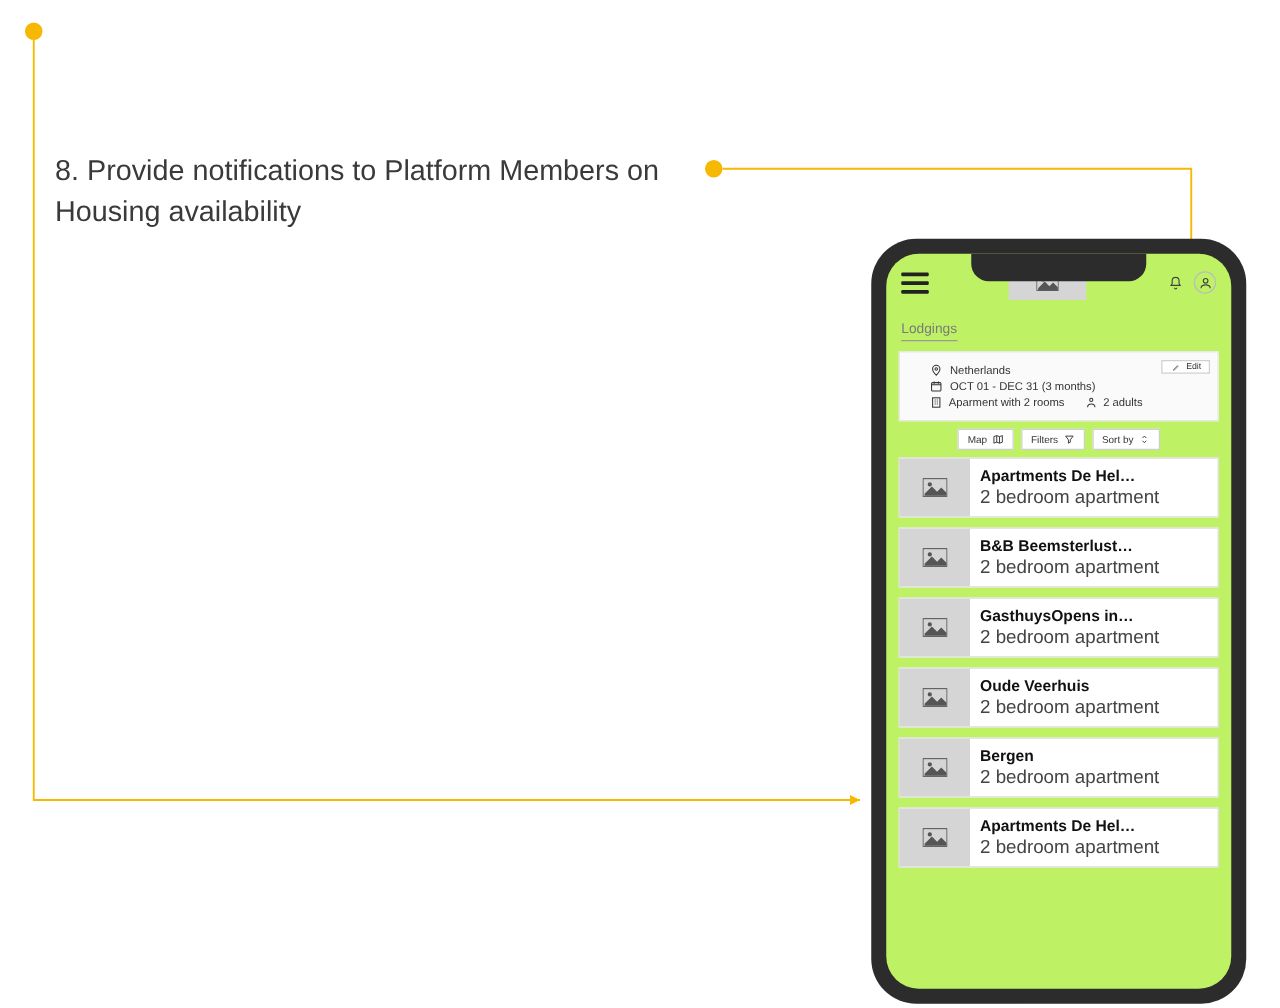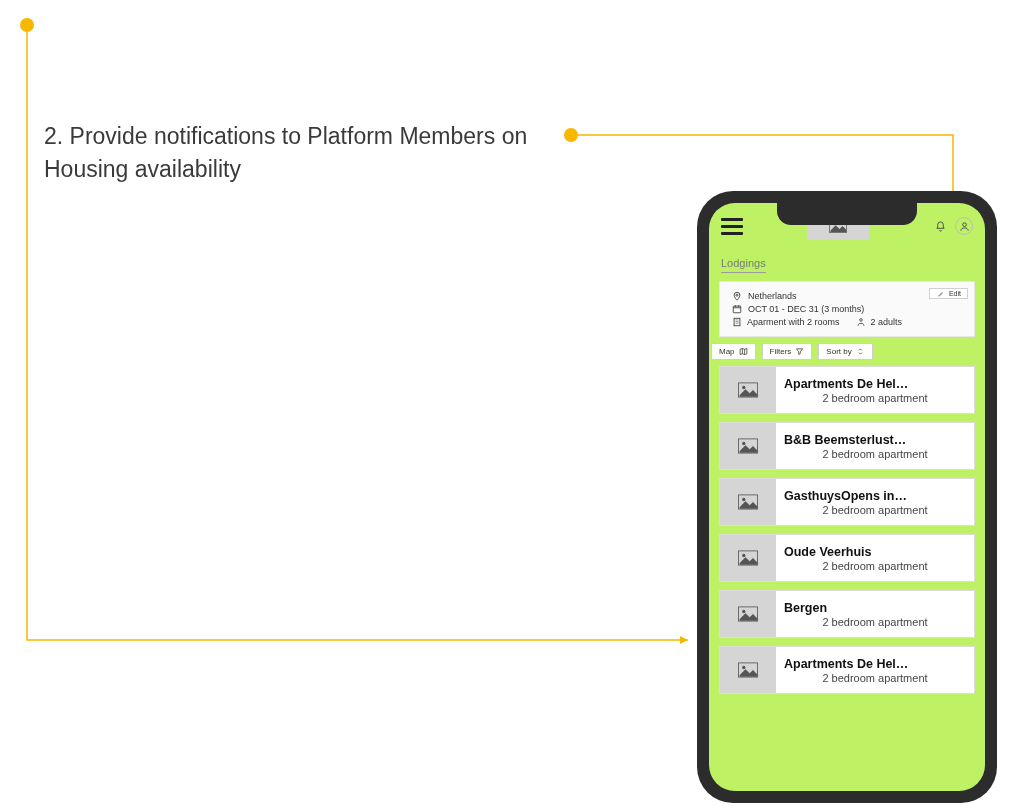--- a/index.html
+++ b/index.html
@@ -28,54 +28,54 @@
   .top-right { display:flex; align-items:center; gap:8px; }
   .bell { width:14px; height:14px; display:flex; align-items:center; justify-content:center; }
   .userchip { width:18px; height:18px; border-radius:50%; border:1px solid #bdbdbd; display:flex; align-items:center; justify-content:center; }
   .userchip svg, .bell svg { width:11px; height:11px; stroke:#444; }
 
   .tabs { padding:0 12px; margin-top:4px; }
   .tab { display:inline-block; font-size:11px; color:#7a7a7a; padding-bottom:3px; border-bottom:1.5px solid #9a9a9a; }
 
   
   .summary { margin:8px 10px 6px; border:1px solid #e6e6e6; background:#fafafa; padding:6px 8px; font-size:9px; color:#333; position:relative; }
-  .summary .row { display:flex; align-items:center; gap:6px; margin:3px 4px; }
+  .summary .row { display:flex; align-items:center; gap:6px; margin:3px 16px; }
   .summary .row.double { gap:16px; }
   .summary svg { width:10px; height:10px; stroke:#333; fill:none; flex:0 0 10px; }
   .editbtn { position:absolute; right:6px; top:6px; border:1px solid #d0d0d0; background:#fff; font-size:7px; padding:1px 6px; display:flex; align-items:center; gap:3px; }
   .editbtn svg { width:6px; height:6px; }
 
   
-  .btnrow { display:flex; justify-content:flex-start; gap:6px; padding:0 2px 6px; }
+  .btnrow { display:flex; justify-content:center; gap:6px; padding:0 2px 6px; }
   .pill { border:1px solid #cfcfcf; background:#fff; font-size:8px; padding:3px 7px; display:flex; align-items:center; gap:4px; color:#333;}
   .pill svg { width:9px; height:9px; stroke:#333; fill:none; }
 
   
   .listcol { padding:0 10px; display:flex; flex-direction:column; gap:8px; }
   .card { display:flex; border:1px solid #dcdcdc; background:#fff; height:48px; overflow:hidden;}
   .thumb { width:56px; background:#d5d5d5; display:flex; align-items:center; justify-content:center; flex:0 0 56px;}
   .thumb svg { width:20px; height:16px; }
   .cardtext { flex:1; padding:6px 8px; display:flex; flex-direction:column; justify-content:center; min-width:0;}
   .ctitle { font-size:12.5px; font-weight:700; white-space:nowrap; overflow:hidden; text-overflow:ellipsis; color:#111;}
-  .csub { font-size:11px; color:#444; margin-top:1px;text-align:center;}
+  .csub { font-size:15px; color:#444; margin-top:1px;}
 
   
   .overlay { position:absolute; left:0; top:0; width:1024px; height:806px; pointer-events:none; }
 
   .sub { display:inline-flex; gap:5px; }
 </style>
 </head>
 <body>
 
 <div class="canvas">
 
   <div class="bullet" style="left:20px; top:18px;"></div>
 
   <div class="bullet" style="left:564px; top:128px;"></div>
-  <div class="ann ann2">2. Provide notifications to Platform Members on Housing availability</div>
+  <div class="ann ann2">8. Provide notifications to Platform Members on Housing availability</div>
 
   <svg class="overlay" viewBox="0 0 1024 806">
 
     <g stroke="#f6b800" stroke-width="1.5" fill="none">
       <path d="M 27 32 L 27 640 L 688 640"></path>
       <polygon points="688,640 680,636 680,644" fill="#f6b800" stroke="none"></polygon>
 
       <path d="M 578 135 L 953 135 L 953 225"></path>
       <polygon points="953,225 949,217 957,217" fill="#f6b800" stroke="none"></polygon>
     </g>

